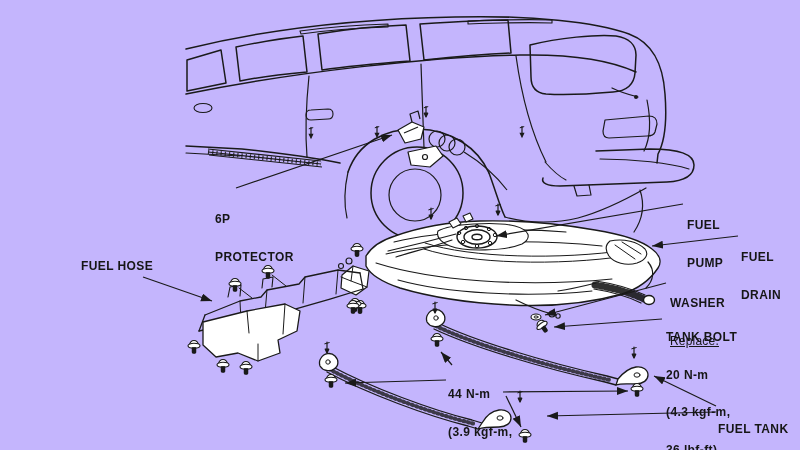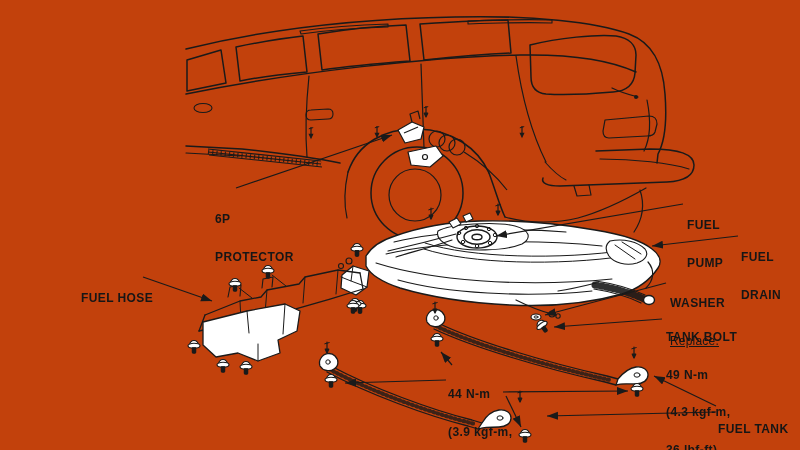--- a/index.html
+++ b/index.html
@@ -1,16 +1,16 @@
 <!DOCTYPE html>
 <html><head>
 <meta charset="utf-8">
 <style>
   html,body{margin:0;padding:0;background:#fff;}
-  .stage{position:relative;width:800px;height:450px;background:#c2410c;overflow:hidden;
+  .stage{position:relative;width:800px;height:450px;background:#c4b5fd;overflow:hidden;
          font-family:"Liberation Sans",sans-serif;}
   .stage svg{position:absolute;left:0;top:0;}
   .lbl{position:absolute;color:#161616;font-weight:bold;font-size:12px;line-height:12.5px;
        letter-spacing:.4px;white-space:pre;z-index:5;}
   .lbl .ln{display:block;}
   .lbl .rg{font-weight:normal;letter-spacing:.2px;text-decoration:underline;}
 </style>
 </head>
 <body>
 
@@ -201,42 +201,42 @@
     <path d="M716,406 L654,376" marker-end="url(#ah)"></path>
     <path d="M716,412 L547,416" marker-end="url(#ah)"></path>
   </g>
 </svg>
 
   <div class="lbl" style="left:215px;top:188px">
     <span class="ln">6P</span>
     <span class="ln">PROTECTOR</span>
   </div>
 
-  <div class="lbl" style="left:81px;top:267px">
+  <div class="lbl" style="left:81px;top:235px">
     <span class="ln">FUEL HOSE</span>
   </div>
 
   <div class="lbl" style="left:687px;top:194px">
     <span class="ln">FUEL</span>
     <span class="ln">PUMP</span>
   </div>
 
   <div class="lbl" style="left:741px;top:226px">
     <span class="ln">FUEL</span>
     <span class="ln">DRAIN</span>
   </div>
 
   <div class="lbl" style="left:670px;top:272px">
     <span class="ln">WASHER</span>
     <span class="ln rg">Replace.</span>
   </div>
 
   <div class="lbl" style="left:666px;top:306px">
     <span class="ln">TANK BOLT</span>
-    <span class="ln">49 N-m</span>
+    <span class="ln">20 N-m</span>
     <span class="ln">(4.3 kgf-m,</span>
     <span class="ln">36 lbf-ft)</span>
   </div>
 
   <div class="lbl" style="left:448px;top:363px">
     <span class="ln">44 N-m</span>
     <span class="ln">(3.9 kgf-m,</span>
     
   </div>
 

